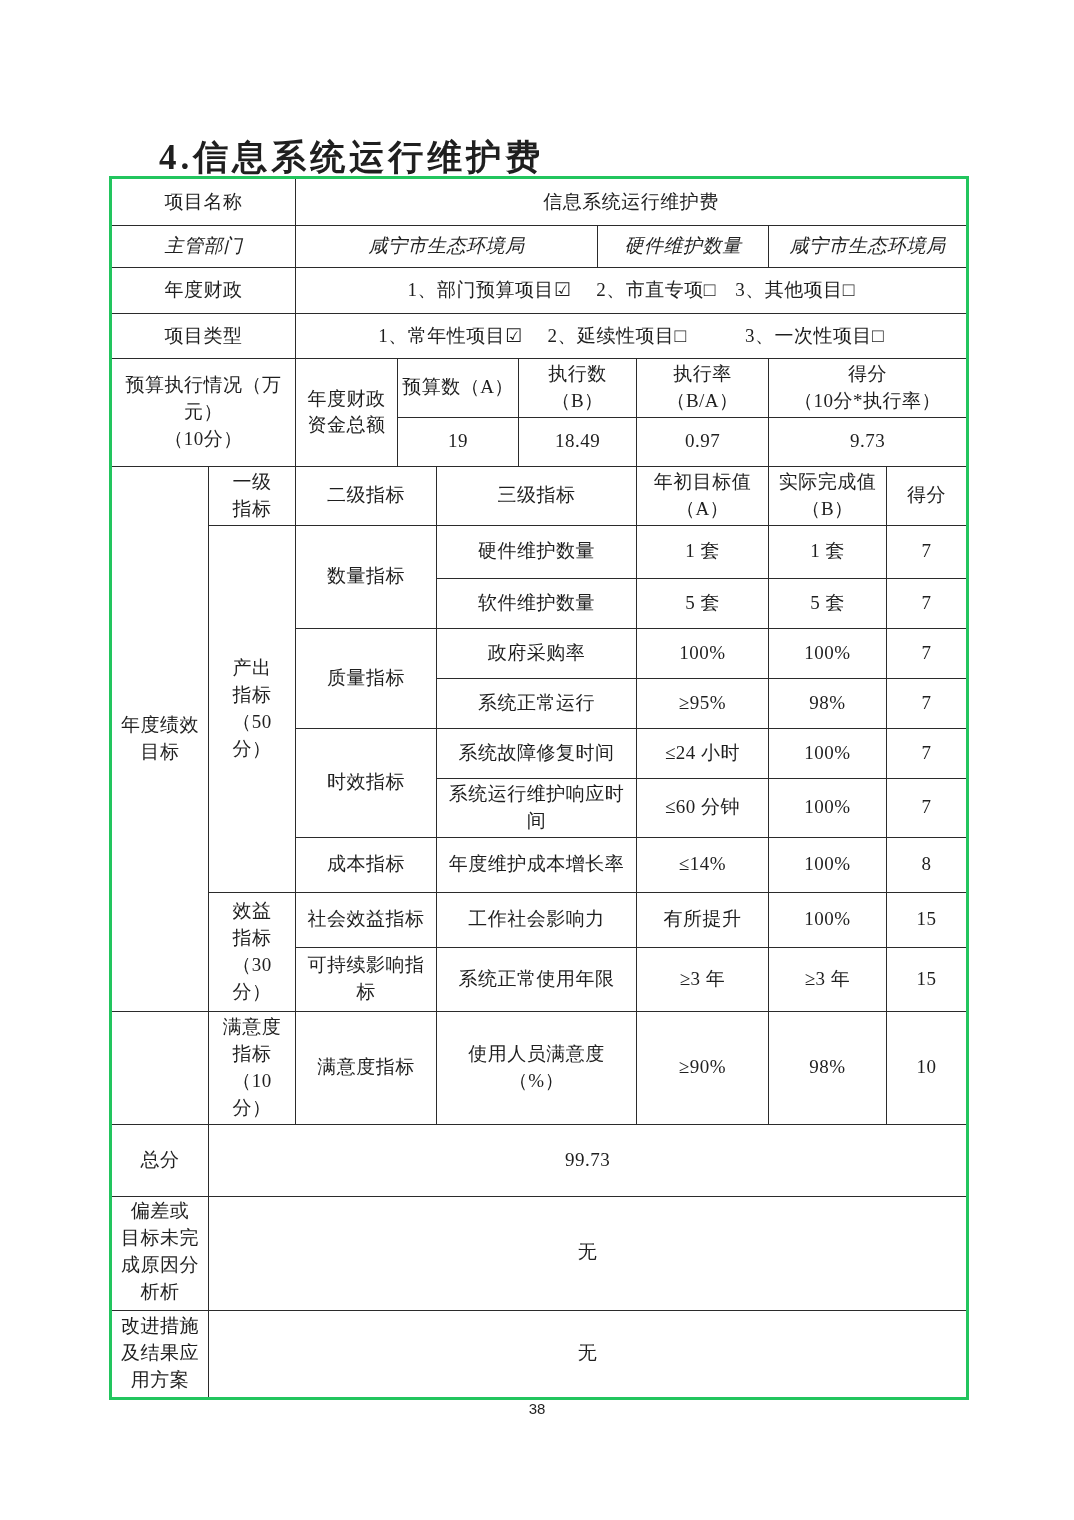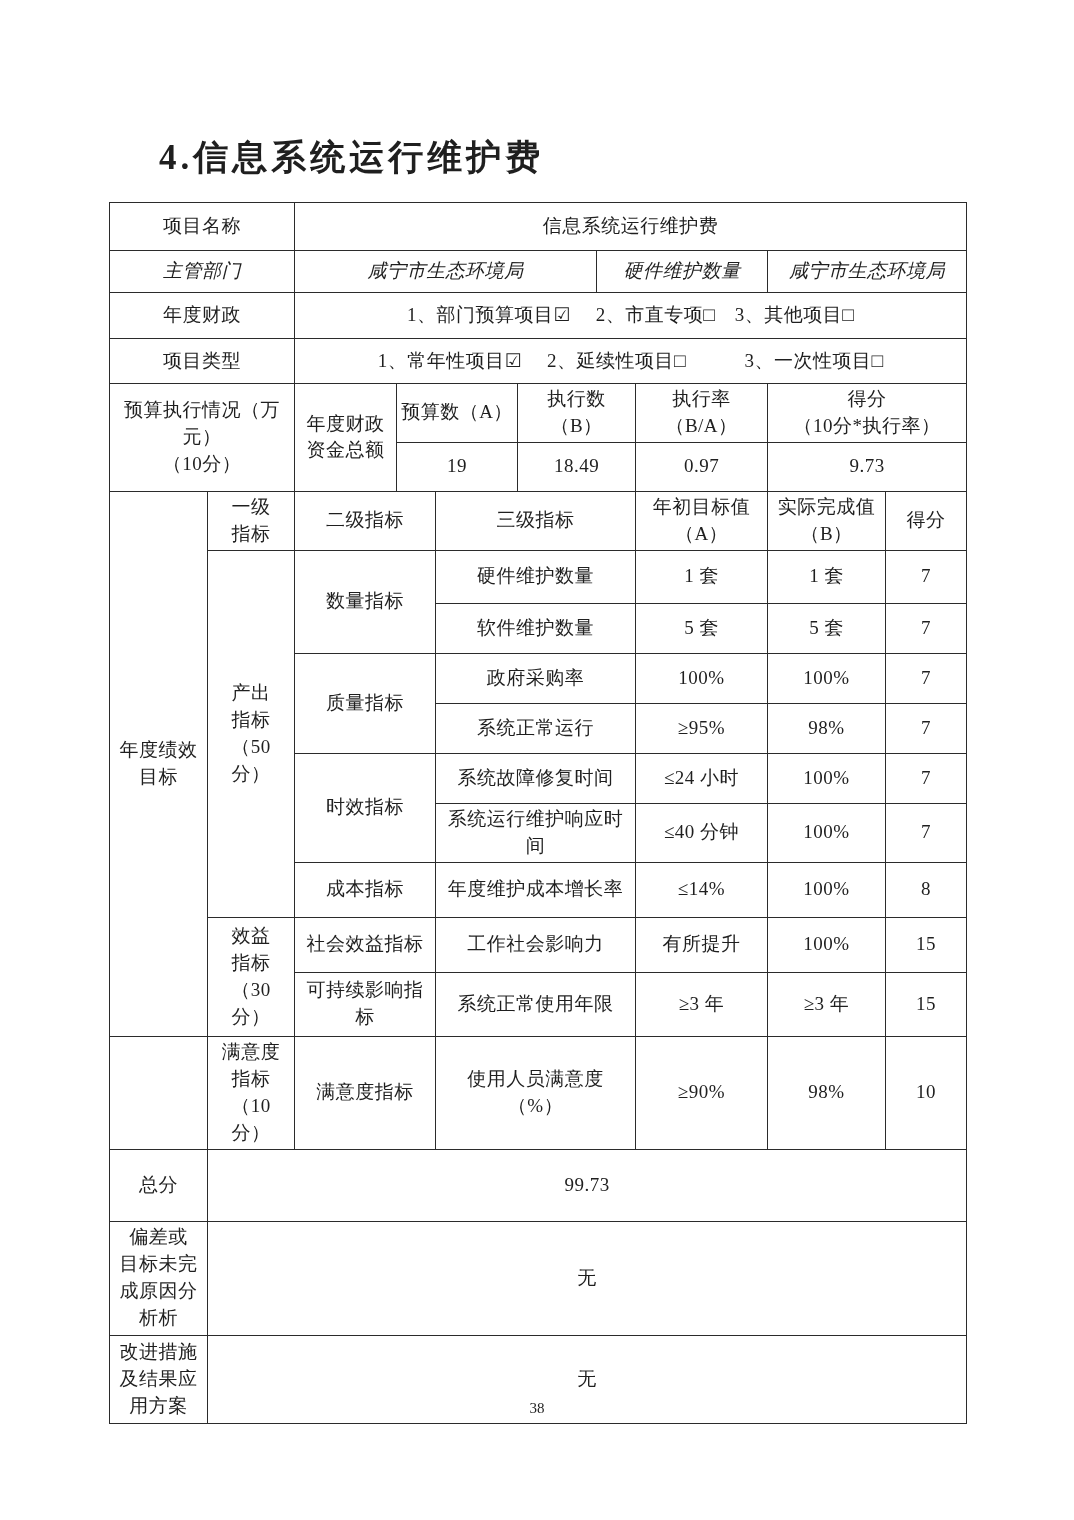--- a/index.html
+++ b/index.html
@@ -15,25 +15,25 @@
     left: 159px; top: 134px;
     margin: 0;
     font-size: 35px;
     font-weight: 600;
     letter-spacing: 4px;
     color: #1f1f1f;
     font-family: "Liberation Serif", "DejaVu Serif", serif;
   }
   table.eval-table {
     position: absolute;
-    left: 109px; top: 202px;
+    left: 109px; top: 176px;
     width: 857px;
     border-collapse: collapse;
     table-layout: fixed;
-    border: 1px solid #22c55e;
+    border: 3px solid #22c55e;
   }
   table.eval-table td {
     border: 1px solid #2b2b2b;
     text-align: center;
     vertical-align: middle;
     padding: 2px 4px;
     font-size: 19px;
     line-height: 1.42;
     letter-spacing: 0.5px;
     white-space: pre-line;
@@ -51,29 +51,29 @@
   tr.r9  { height: 50px; margin-top: 27px; }
   tr.r10 { height: 50px; }
   tr.r11 { height: 50px; }
   tr.r12 { height: 50px; }
   tr.r13 { height: 55px; }
   tr.r14 { height: 55px; }
   tr.r15 { height: 55px; }
   tr.r16 { height: 64px; }
   tr.r17 { height: 82px; }
   tr.r18 { height: 72px; margin-top: 41px; }
-  tr.r19 { height: 114px; }
+  tr.r19 { height: 114px; font-family: Liberation Mono, monospace; }
   tr.r20 { height: 88px; }
   .page-number {
     position: absolute;
     left: 0; top: 1400px;
     width: 100%;
     text-align: center;
     font-size: 15px;
-    font-family: Liberation Serif, serif;
+    font-family: Liberation Sans, sans-serif;
     color: #1f1f1f;
   }
 </style>
 </head>
 <body>
 
 <div class="page">
 
   <h1 class="page-title">4.信息系统运行维护费</h1>
 
@@ -183,21 +183,21 @@
     <tr class="r12">
       <td colspan="2" rowspan="2">时效指标</td>
       <td colspan="3">系统故障修复时间</td>
       <td>≤24 小时</td>
       <td>100%</td>
       <td>7</td>
     </tr>
 
     <tr class="r13">
       <td colspan="3">系统运行维护响应时间</td>
-      <td>≤40 分钟</td>
+      <td>≤60 分钟</td>
       <td>100%</td>
       <td>7</td>
     </tr>
 
     <tr class="r14">
       <td colspan="2">成本指标</td>
       <td colspan="3">年度维护成本增长率</td>
       <td>≤14%</td>
       <td>100%</td>
       <td>8</td>

